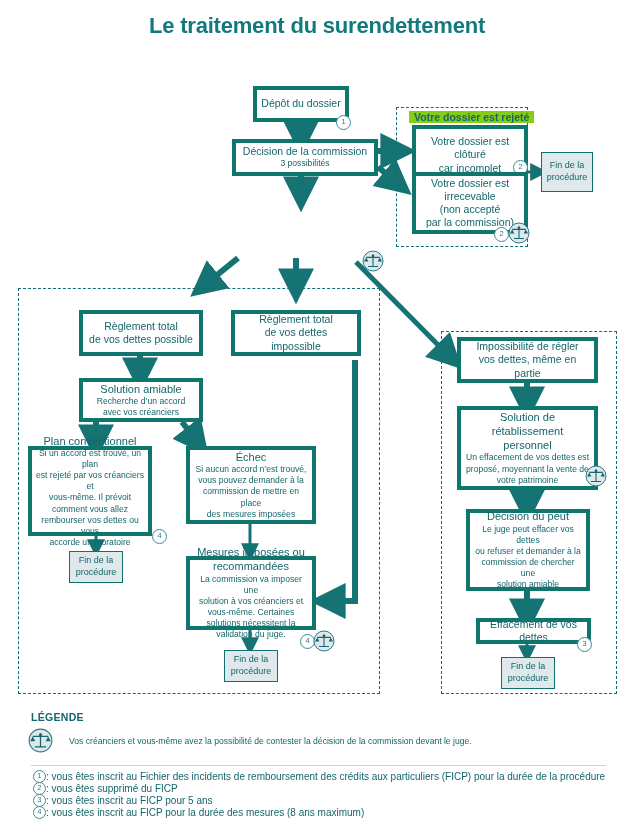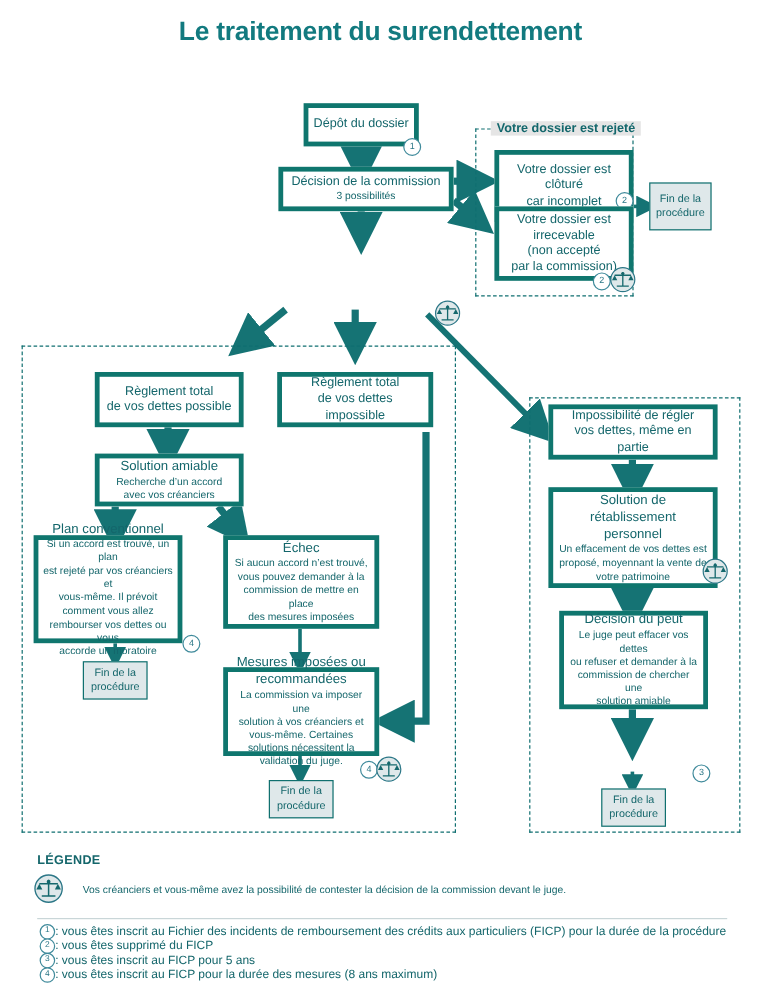--- a/index.html
+++ b/index.html
@@ -54,22 +54,23 @@
 
   
   .dashed{
     position:absolute;box-sizing:border-box;
     border:1.4px dashed #0f6f70;
     background:transparent;
   }
   .dashed-label{
     position:absolute;
     font-size:10.5px;font-weight:bold;color:#13676c;
-    background:#e5e5e5;padding:0 5px;
+    background:#84cc16;padding:0 5px;
     white-space:nowrap;
+    margin-top:10px;
   }
 
   
   svg.layer{position:absolute;left:0;top:0;width:634px;height:837px;overflow:visible;}
 
   
   .badge{
     position:absolute;
     width:13px;height:13px;border-radius:50%;
     border:1px solid #3f8a9b;
@@ -292,20 +293,23 @@
   </div>
 
   <div class="box" style="left:466px;top:509px;width:124px;height:82px;">
     <div class="big">Décision du peut</div>
     <div class="sub">Le juge peut effacer vos dettes</div>
     <div class="sub">ou refuser et demander à la</div>
     <div class="sub">commission  de chercher une</div>
     <div class="sub">solution amiable</div>
   </div>
 
+  <div class="box" style="left:476px;top:618px;width:115px;height:26px;">
+    <div class="hd">Effacement de vos dettes</div>
+  </div>
   <div class="badge" style="left:577px;top:637px;">3</div>
 
   <div class="endbox" style="left:501px;top:657px;width:54px;height:32px;flex-direction:column;">
     <div>Fin de la</div>
     <div>procédure</div>
   </div>
 
   <div class="legend-title" style="left:31px;top:711px;">LÉGENDE</div>
 
   <div class="scales" style="left:28px;top:728px;width:25px;height:25px;">

